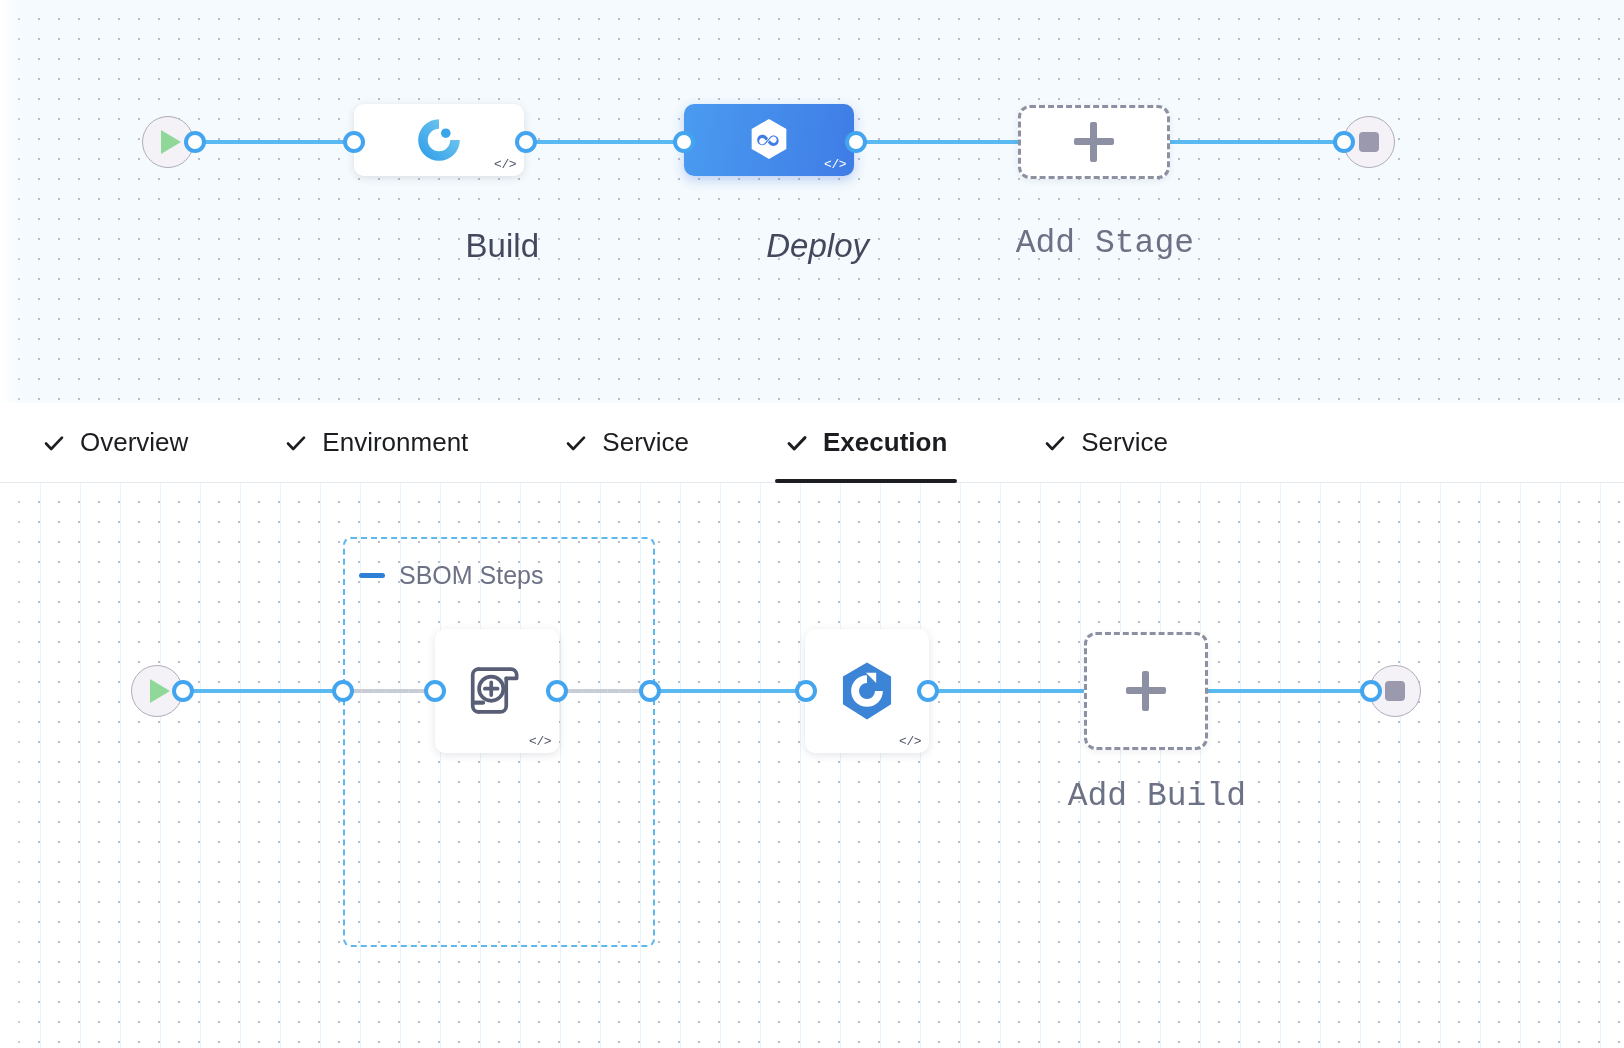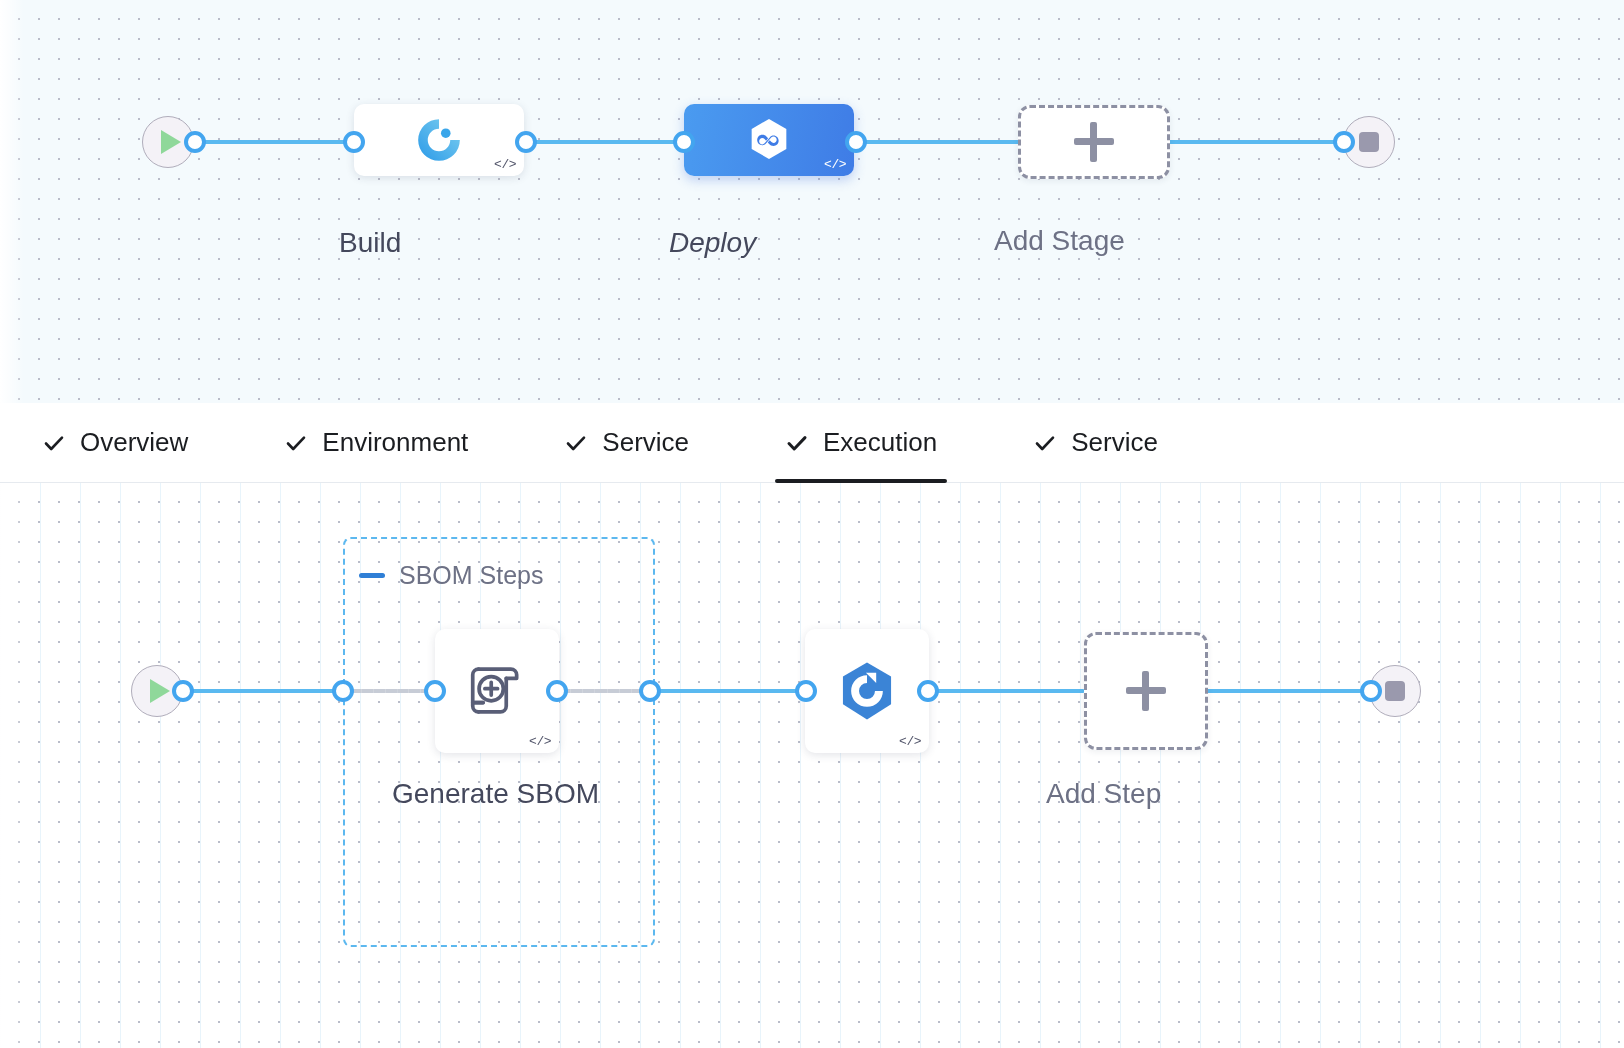--- a/index.html
+++ b/index.html
@@ -49,21 +49,21 @@
     padding-left:32px;
     z-index:5;
   }
   .tab{
     display:flex; align-items:center; gap:14px;
     height:80px; padding:0 10px; margin-right:76px;
     font-size:26px; color:#1b1d21; cursor:pointer;
     position:relative; white-space:nowrap;
   }
   .tab .check{ width:24px; height:24px; display:block; flex:0 0 auto;}
-  .tab.active{ font-weight:normal; }
+  .tab.active{ font-weight:bold; }
   .tab.active:after{
     content:""; position:absolute; left:0; right:0; bottom:0;
     height:4px; background:#1b1d21; border-radius:2px;
   }
   .edge{
     position:absolute; height:4px; background:#5ab9f0; border-radius:2px;
   }
   .edge.dashed{
     background:transparent;
     border-top:4px dashed #c7ccd6;
@@ -107,24 +107,24 @@
     box-shadow:0 2px 6px rgba(40,50,80,.08);
   }
   .plus{ position:relative; width:40px; height:40px; }
   .plus:before,.plus:after{
     content:""; position:absolute; background:#8d90a3; border-radius:2px;
   }
   .plus:before{ left:0; top:16px; width:40px; height:7px; }
   .plus:after{ left:16px; top:0; width:7px; height:40px; }
 
   .nodelabel{
-    position:absolute; text-align:left;
-    font-size:28px; color:#44485c; line-height:1.35;
-  }
-  .nodelabel.muted{ color:#6d7185; }
+    position:absolute; text-align:right;
+    font-size:33px; color:#44485c; line-height:1.35;
+  }
+  .nodelabel.muted{ color:#6d7185;font-family:Liberation Mono, monospace; }
 
   
   .group{
     position:absolute; border:2px dashed #5cb8ef; border-radius:8px;
     background:transparent; z-index:1;
   }
   .group-head{
     position:absolute; display:flex; align-items:center; gap:14px;
     z-index:4;
   }
@@ -252,37 +252,36 @@
           <path d="M16 50a5 5 0 0 1-5-5v-3h9"></path>
           <circle cx="27" cy="30" r="10.5"></circle>
           <path d="M27 24.5v11M21.5 30h11"></path>
         </g>
       </svg>
       <span class="codeglyph">&lt;/&gt;</span>
     </div>
     <div class="port" style="left:424px;top:197px;"></div>
     <div class="port" style="left:546px;top:197px;"></div>
     <div class="port" style="left:639px;top:197px;"></div>
-    <div class="nodelabel" style="left:392px;top:292px;width:210px;">Generate SBOM</div>
 
     <div class="node" style="left:805px;top:146px;width:124px;height:124px;">
       <svg width="70" height="70" viewBox="0 0 64 64">
         <path d="M32 6 54 18.8v25.4L32 58 10 44.2V18.8Z" fill="#3b84d6"></path>
         <path d="M32 17.5a14.5 14.5 0 1 0 14.5 14.5h-7.2A7.3 7.3 0 1 1 32 24.7Z" fill="#ffffff"></path>
         <path d="M31 15.2h9.4v9.4Z" fill="#ffffff"></path>
       </svg>
       <span class="codeglyph">&lt;/&gt;</span>
     </div>
     <div class="port" style="left:795px;top:197px;"></div>
     <div class="port" style="left:917px;top:197px;"></div>
 
     <div class="addnode" style="left:1084px;top:149px;width:124px;height:118px;">
       <div class="plus"></div>
     </div>
-    <div class="nodelabel muted" style="left:1046px;top:292px;width:200px;">Add Step</div>
+    <div class="nodelabel muted" style="left:1046px;top:292px;width:200px;">Add Build</div>
 
     <div class="port" style="left:1360px;top:197px;"></div>
     <div class="terminal" style="left:1369px;top:182px;">
       <div class="stop-sq"></div>
     </div>
   </div>
 
 </div>
 
 </body></html>

